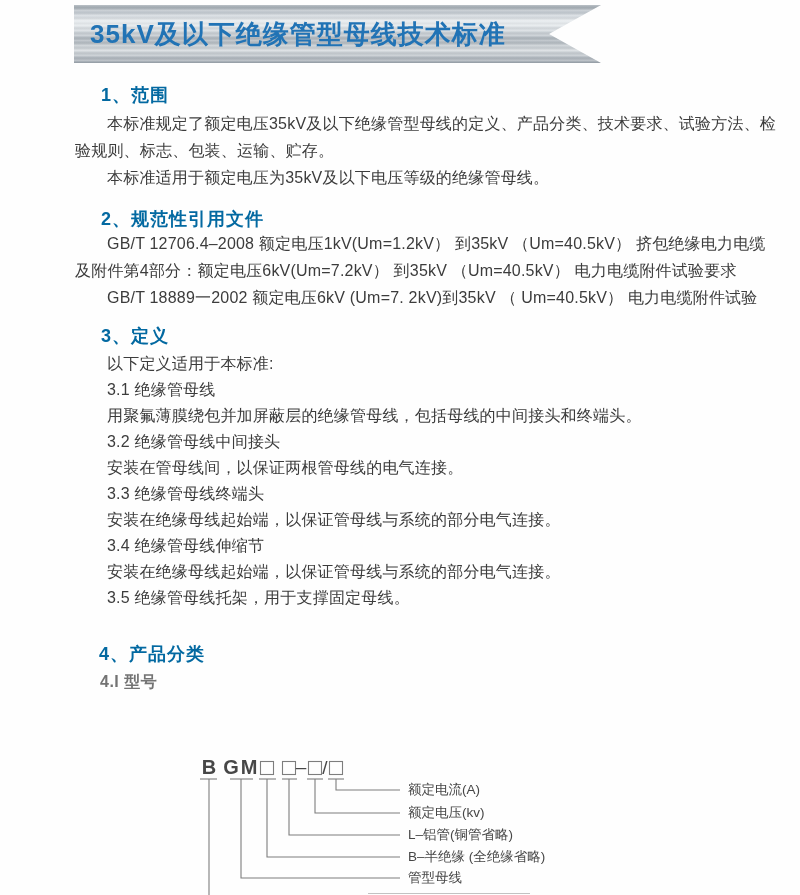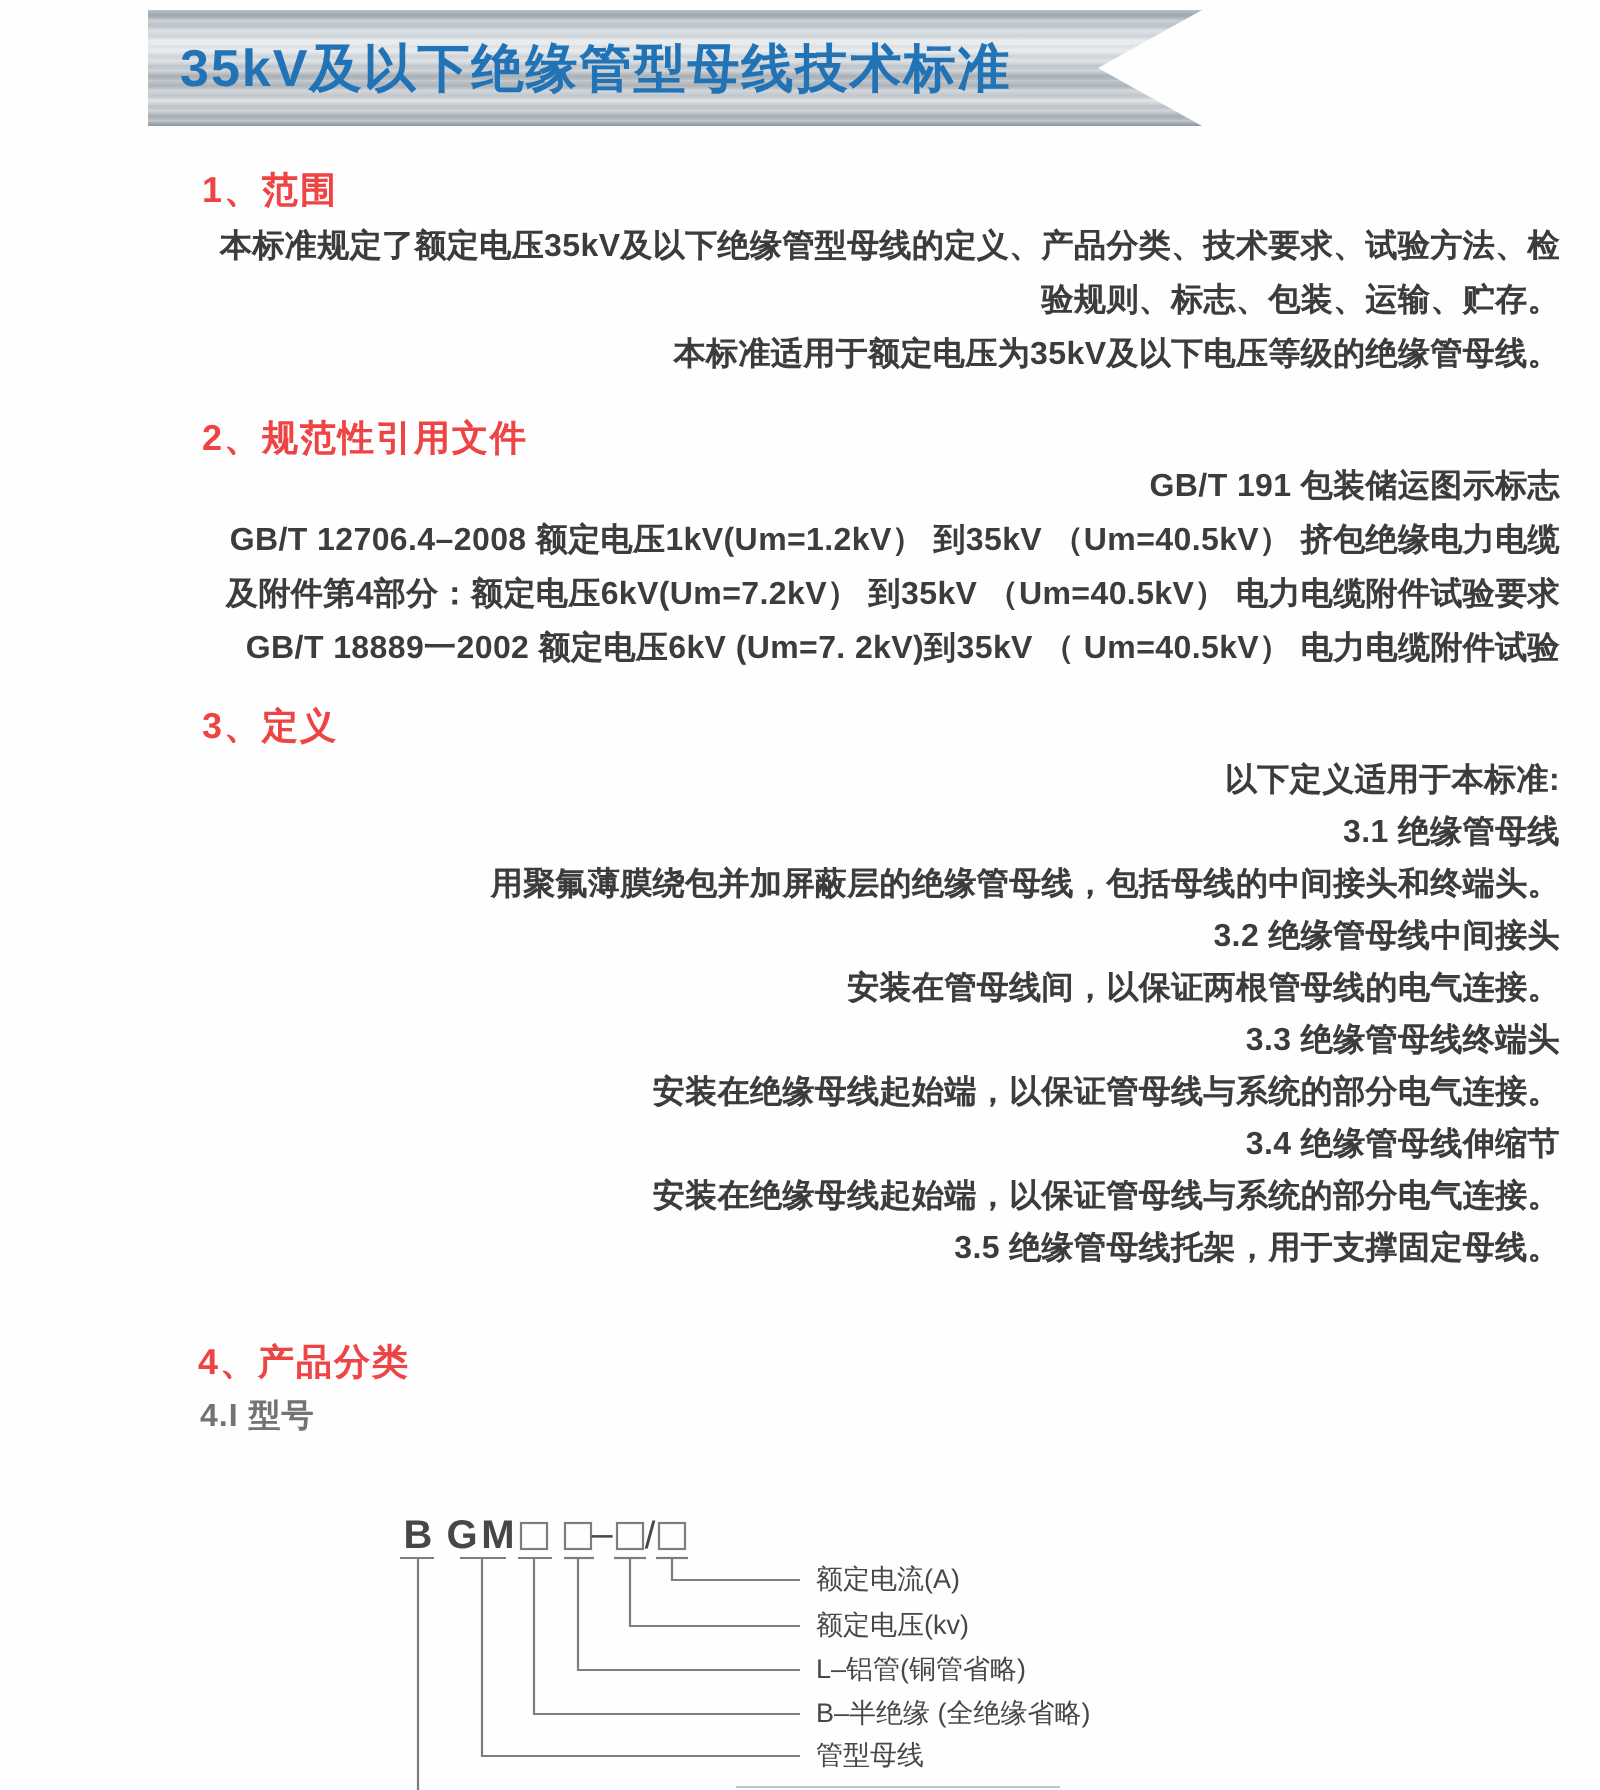--- a/index.html
+++ b/index.html
@@ -19,30 +19,30 @@
         rgba(0,0,0,.05) 3px, rgba(255,255,255,.18) 5px),
       linear-gradient(180deg,#98a1a9 0%,#c6cdd3 14%,#e9edf0 30%,#ced4d9 46%,
         #a9b1b8 60%,#d4d9dd 78%,#b3bac1 90%,#99a2aa 100%);
   }
   .banner-title{
     font-size:26px;font-weight:700;color:#2173b5;letter-spacing:1px;white-space:nowrap;
   }
   
   .content{position:absolute;top:0;left:75px;width:705px;}
   .sec-heading{
-    font-size:18px;line-height:22px;font-weight:700;color:#ef4444;
+    font-size:18px;line-height:22px;font-weight:700;color:#0369a1;
     margin:0 0 0 26px;letter-spacing:1px;
   }
   .sec-heading.h1{margin-top:84px;}
   .sec-heading.h2{margin-top:17px;}
   .sec-heading.h3{margin-top:14px;}
   .sec-heading.h4{margin-top:32px;margin-left:24px;}
   p.body{
     font-size:16px;line-height:27px;margin:0;text-indent:2em;
-    font-weight:700;letter-spacing:0.2px;text-align:right;
+    font-weight:400;letter-spacing:0.2px;
   }
   p.body.first{margin-top:4px;}
   .defs p.body{line-height:26px;}
   .defs{margin-top:4px;}
   p.subheading{
     font-size:16px;line-height:22px;font-weight:700;margin:6px 0 0 25px;
     color:#737373;letter-spacing:0.5px;
   }
   
   .diagram{position:absolute;left:190px;top:757px;width:560px;height:138px;}
@@ -60,21 +60,20 @@
   <span class="banner-title">35kV及以下绝缘管型母线技术标准</span>
 </div>
 
 <div class="content">
 
   <h2 class="sec-heading h1">1、范围</h2>
   <p class="body first">本标准规定了额定电压35kV及以下绝缘管型母线的定义、产品分类、技术要求、试验方法、检验规则、标志、包装、运输、贮存。</p>
   <p class="body">本标准适用于额定电压为35kV及以下电压等级的绝缘管母线。</p>
 
   <h2 class="sec-heading h2">2、规范性引用文件</h2>
-  <p class="body">GB/T 191  包装储运图示标志</p>
   <p class="body">GB/T 12706.4–2008  额定电压1kV(Um=1.2kV） 到35kV （Um=40.5kV） 挤包绝缘电力电缆及附件第4部分：额定电压6kV(Um=7.2kV） 到35kV （Um=40.5kV） 电力电缆附件试验要求</p>
   <p class="body">GB/T 18889一2002  额定电压6kV (Um=7. 2kV)到35kV （ Um=40.5kV） 电力电缆附件试验</p>
 
   <h2 class="sec-heading h3">3、定义</h2>
   <div class="defs">
     <p class="body">以下定义适用于本标准:</p>
     <p class="body">3.1  绝缘管母线</p>
     <p class="body">用聚氟薄膜绕包并加屏蔽层的绝缘管母线，包括母线的中间接头和终端头。</p>
     <p class="body">3.2  绝缘管母线中间接头</p>
     <p class="body">安装在管母线间，以保证两根管母线的电气连接。</p>

